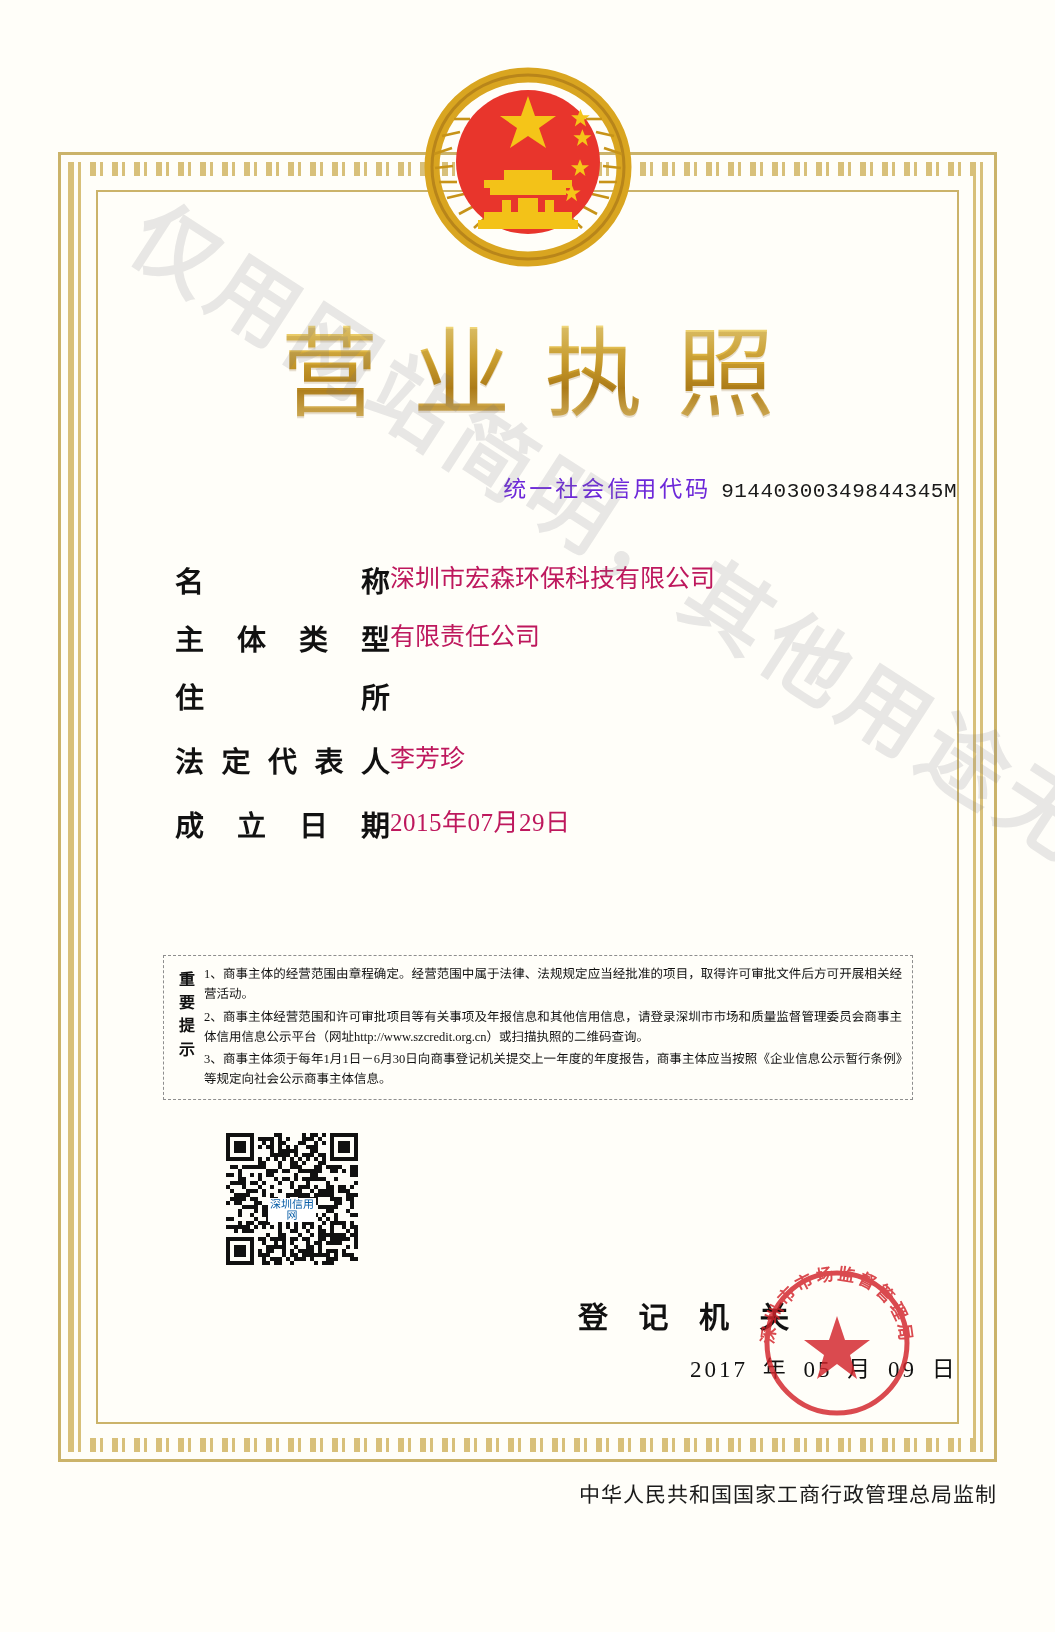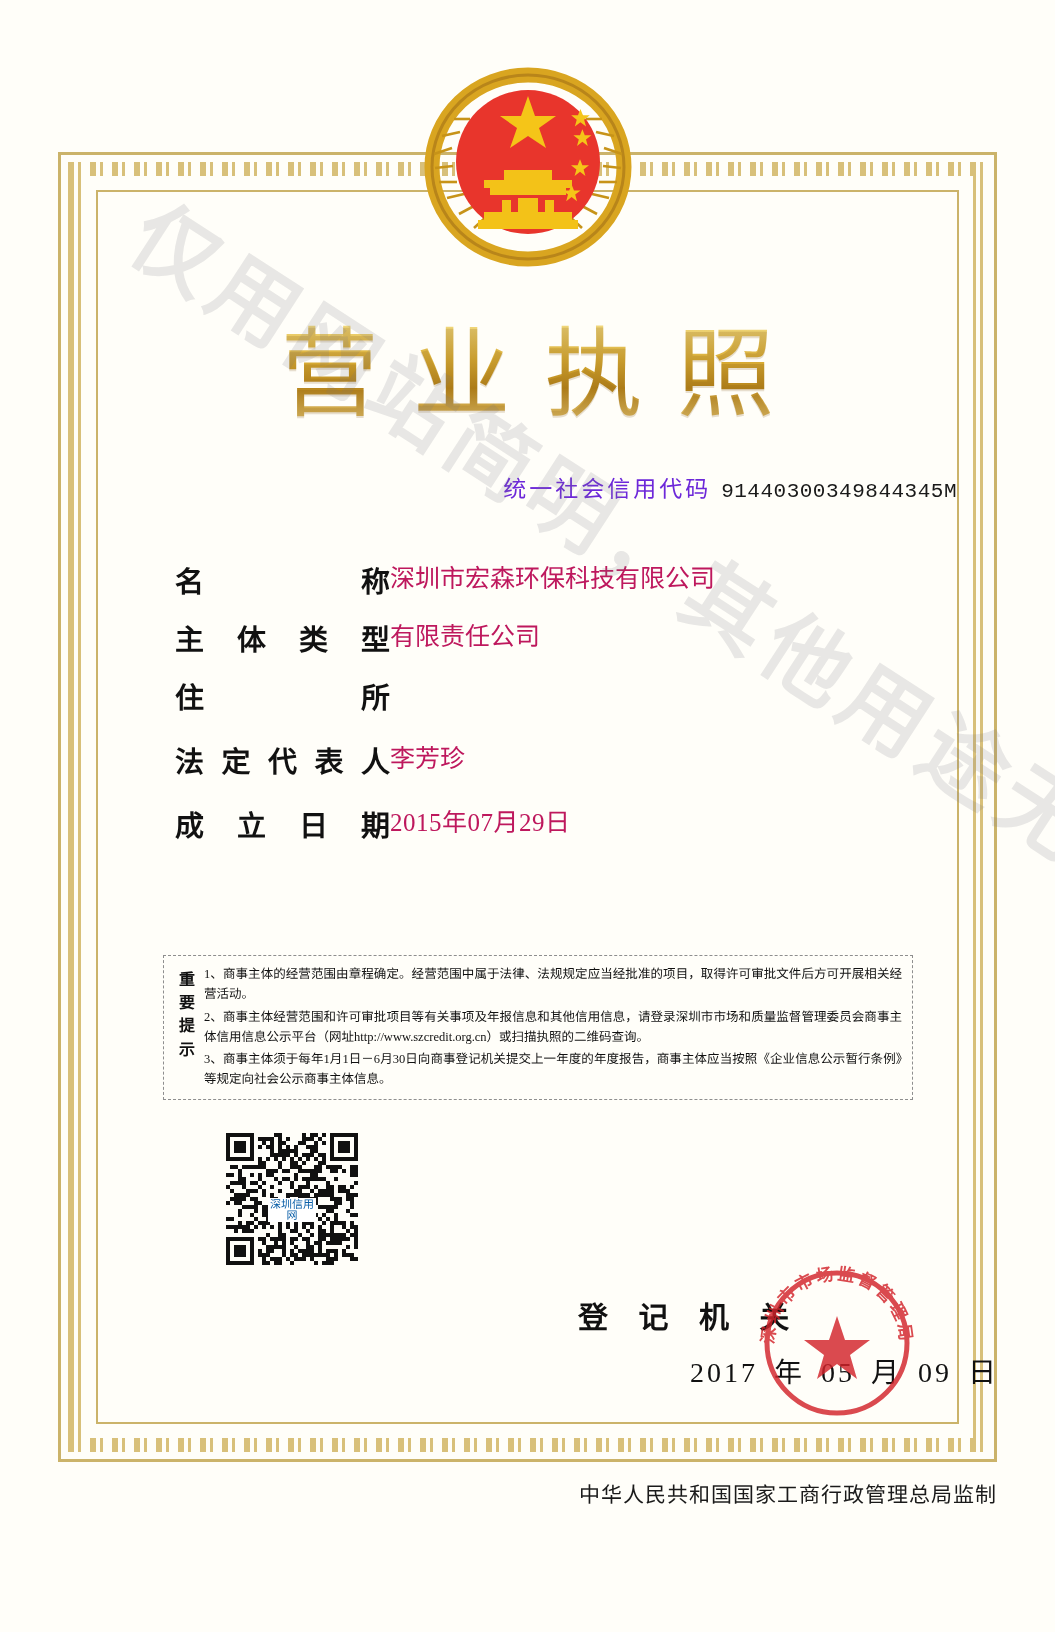--- a/index.html
+++ b/index.html
@@ -218,21 +218,21 @@
     font-size: 30px;
     font-weight: bold;
     letter-spacing: 10px;
     color: #111;
     font-family: "DejaVu Serif", "Liberation Serif", serif;
   }
   .reg-date {
     position: absolute;
     left: 690px;
     top: 1350px;
-    font-size: 28px;
+    font-size: 23px;
     letter-spacing: 3px;
     color: #111;
     white-space: nowrap;
   }
   .reg-date .sep { padding: 0 6px; }
 
   
   .seal {
     position: absolute;
     left: 752px;

